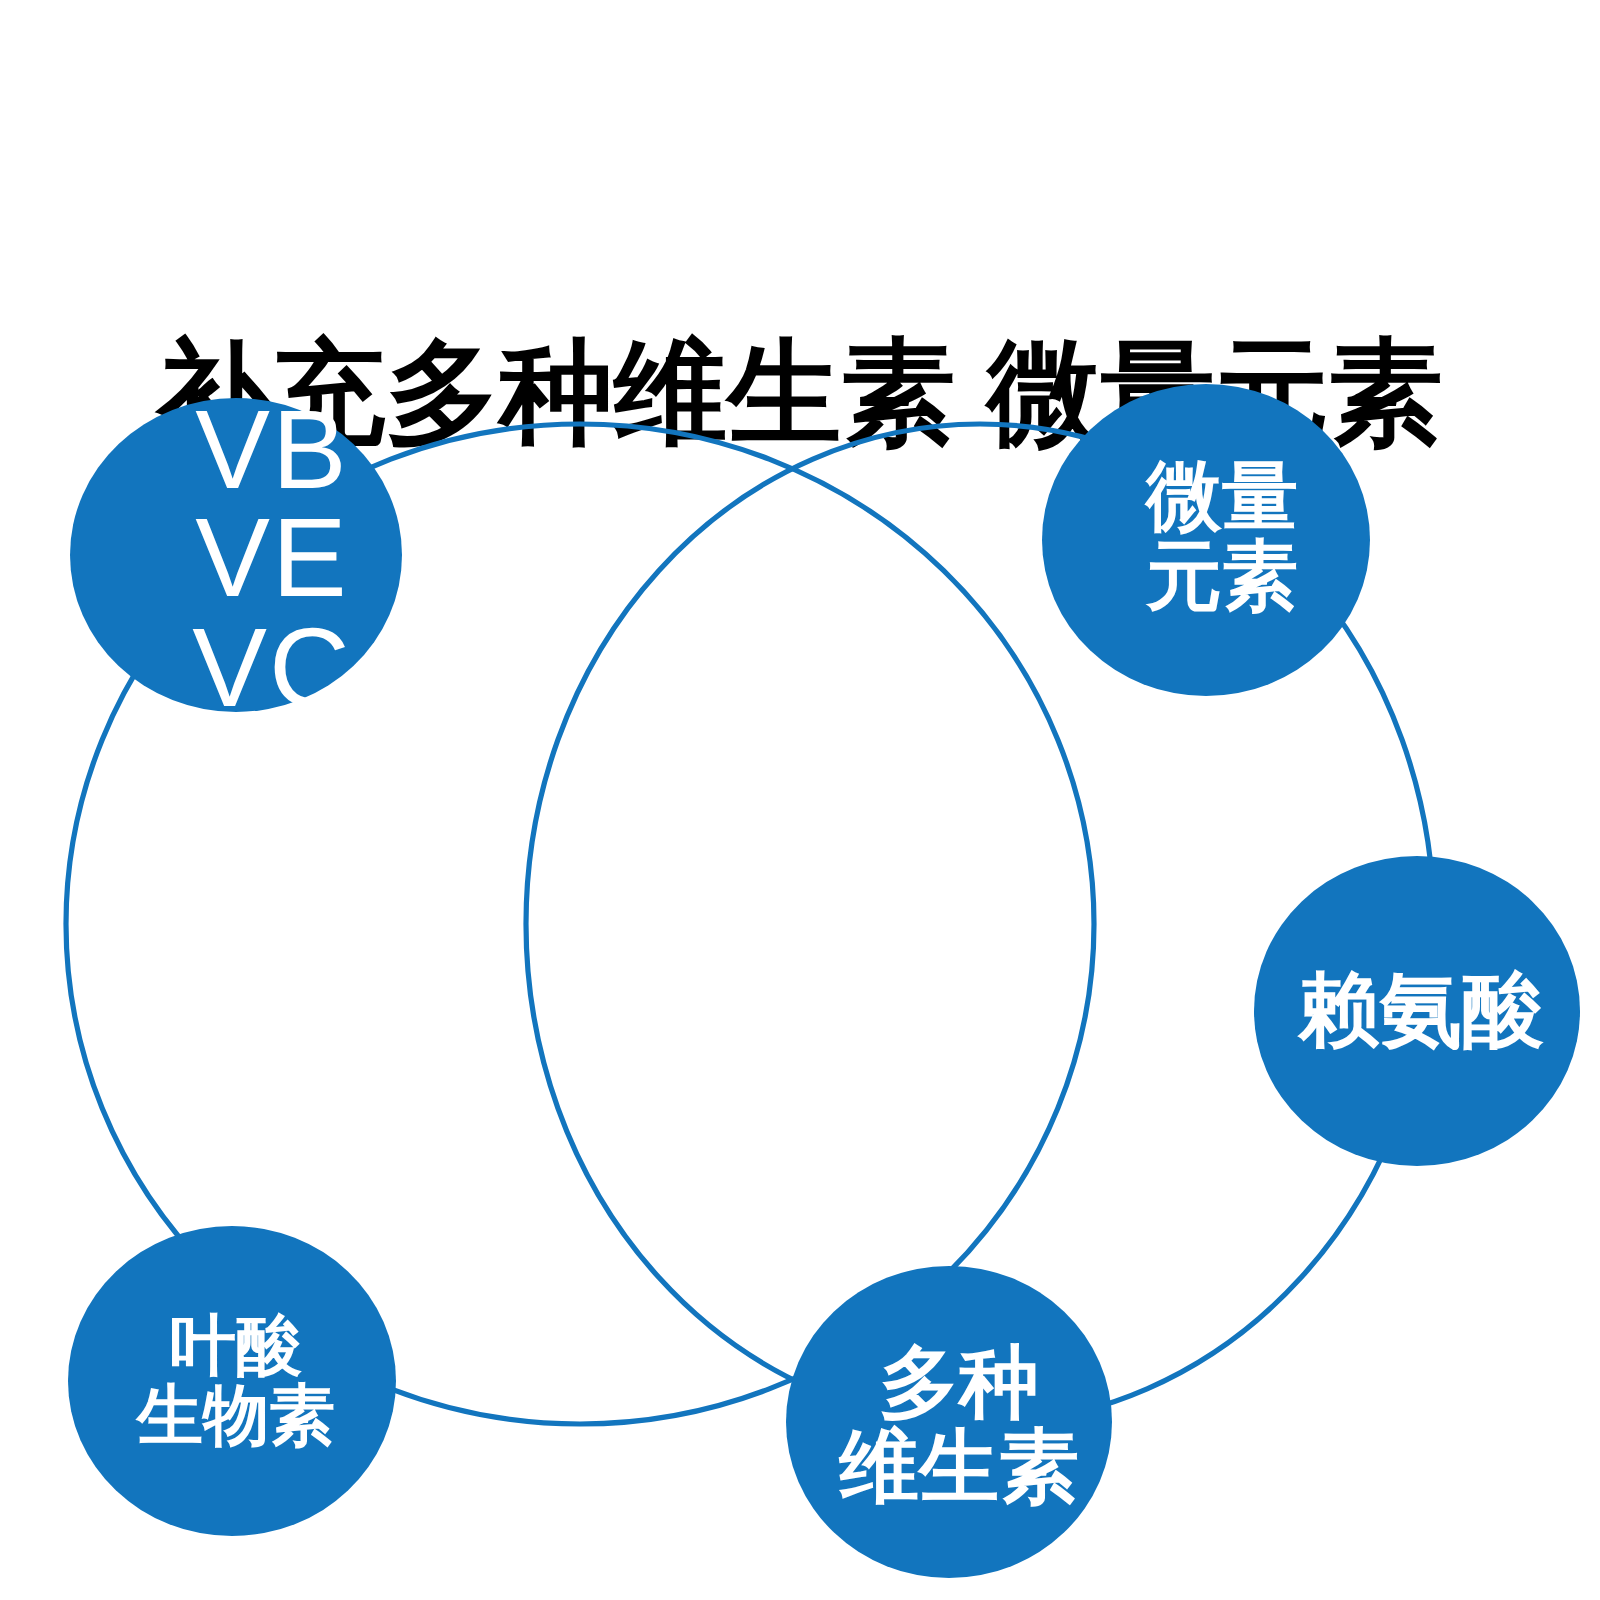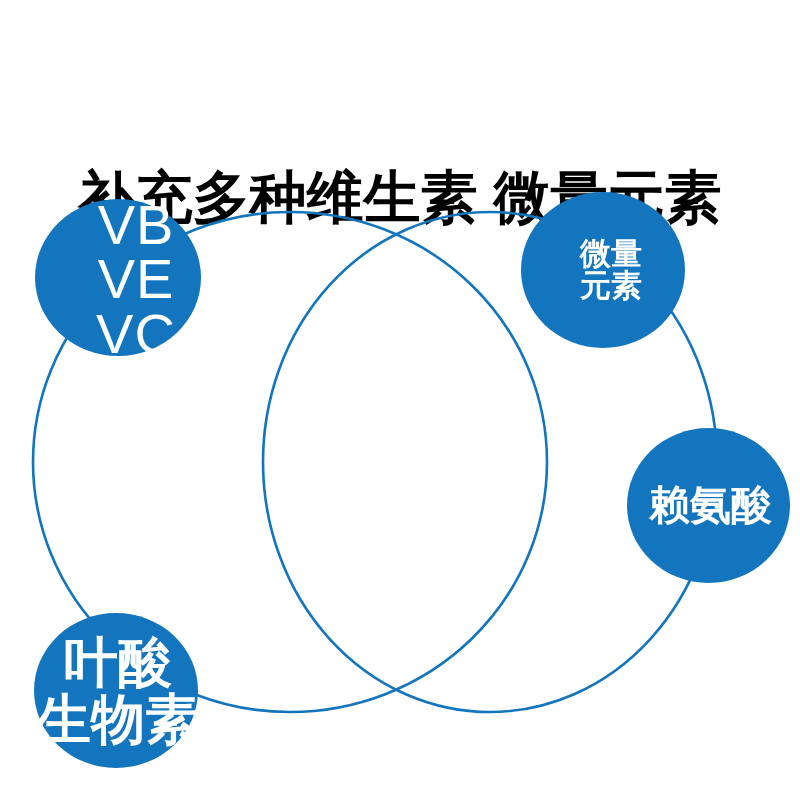--- a/index.html
+++ b/index.html
@@ -78,37 +78,37 @@
     line-height: 0.97;
     transform: translate(18px, 2px);
     font-weight: normal;
     letter-spacing: 1px;
   }
 
   #bubble-trace-elements {
     left: 521px; top: 192px; width: 164px; height: 156px;
   }
   #bubble-trace-elements .btext {
-    font-size: 31px;
+    font-size: 38px;
     transform: translate(8px, 0px);
   }
 
   #bubble-lysine {
     left: 627px; top: 428px; width: 163px; height: 155px;
   }
   #bubble-lysine .btext {
     font-size: 41px;
     transform: translate(2px, 0px);
   }
 
   #bubble-folic-biotin {
     left: 34px;  top: 613px; width: 164px; height: 155px;
   }
   #bubble-folic-biotin .btext {
-    font-size: 54px;
+    font-size: 33px;
     transform: translate(2px, 0px);
   }
 
   #bubble-multivitamin {
     left: 393px; top: 633px; width: 163px; height: 156px;
   }
   #bubble-multivitamin .btext {
     font-size: 40px;
     transform: translate(5px, 3px);
   }
@@ -139,14 +139,18 @@
 
   <div class="bubble" id="bubble-lysine">
     <span class="btext">赖氨酸</span>
   </div>
 
   <div class="bubble" id="bubble-folic-biotin">
     <span class="btext">叶酸
 生物素</span>
   </div>
 
+  <div class="bubble" id="bubble-multivitamin">
+    <span class="btext">多种
+维生素</span>
+  </div>
 
 </div>
 
 </body></html>

